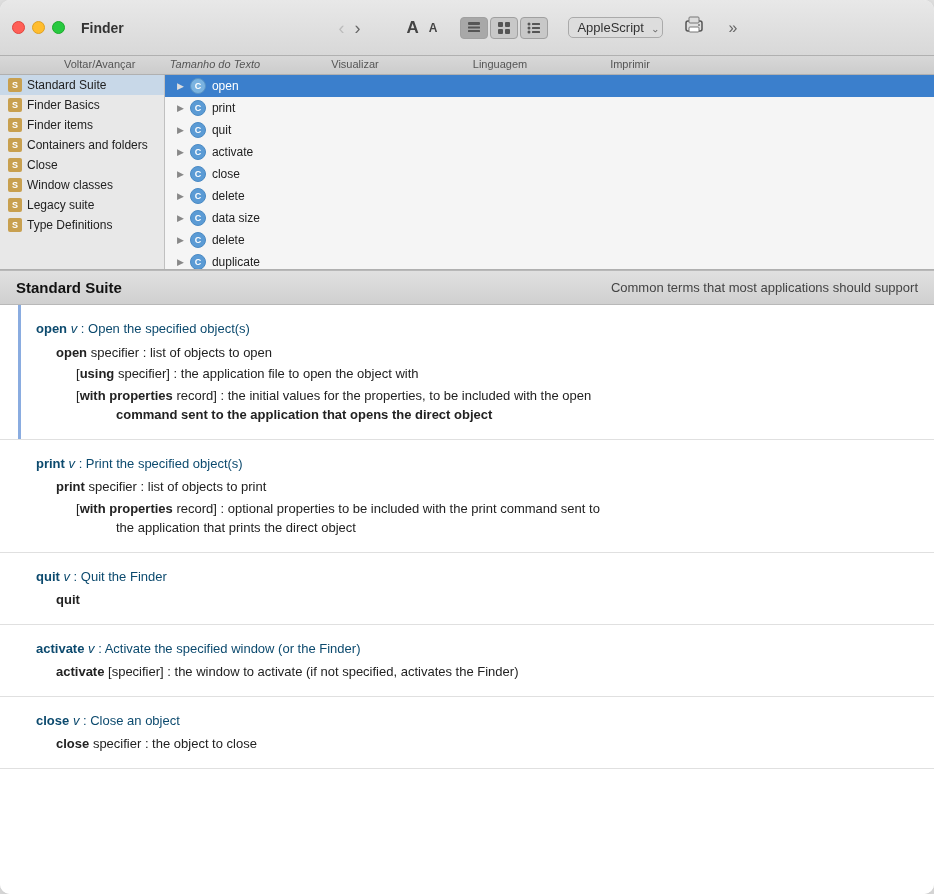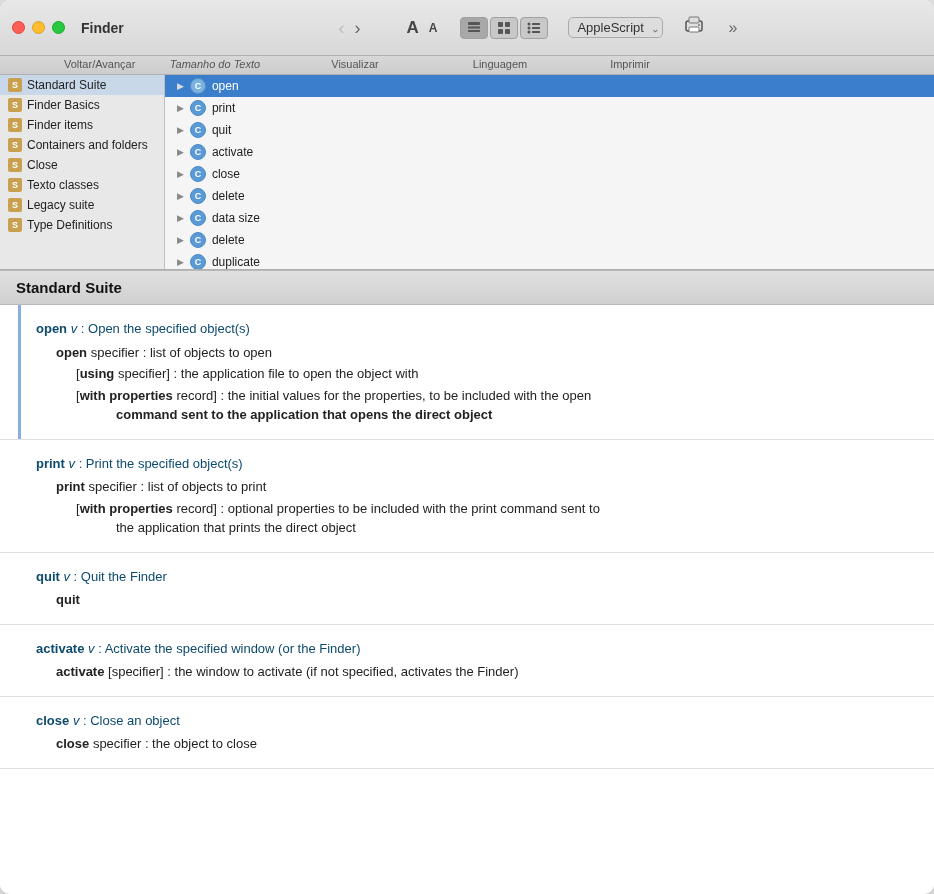--- a/index.html
+++ b/index.html
@@ -442,21 +442,21 @@
         <div class="sidebar-item">
           <div class="s-badge">S</div>
           <span>Containers and folders</span>
         </div>
         <div class="sidebar-item">
           <div class="s-badge">S</div>
           <span>Close</span>
         </div>
         <div class="sidebar-item">
           <div class="s-badge">S</div>
-          <span>Texto classes</span>
+          <span>Window classes</span>
         </div>
         <div class="sidebar-item">
           <div class="s-badge">S</div>
           <span>Legacy suite</span>
         </div>
         <div class="sidebar-item">
           <div class="s-badge">S</div>
           <span>Type Definitions</span>
         </div>
       </div>
@@ -505,20 +505,21 @@
         <div class="command-item">
           <span class="cmd-arrow">▶</span>
           <div class="c-badge">C</div>
           <span>duplicate</span>
         </div>
       </div>
     </div>
 
     <div class="section-header">
       <span class="section-title">Standard Suite</span>
+      <span class="section-desc">Common terms that most applications should support</span>
     </div>
 
     <div class="docs-area">
 
       <div class="doc-entry">
         <div class="entry-title">
           <span class="keyword">open</span>
           <span class="italic"> v</span>
           <span> : Open the specified object(s)</span>
         </div>

